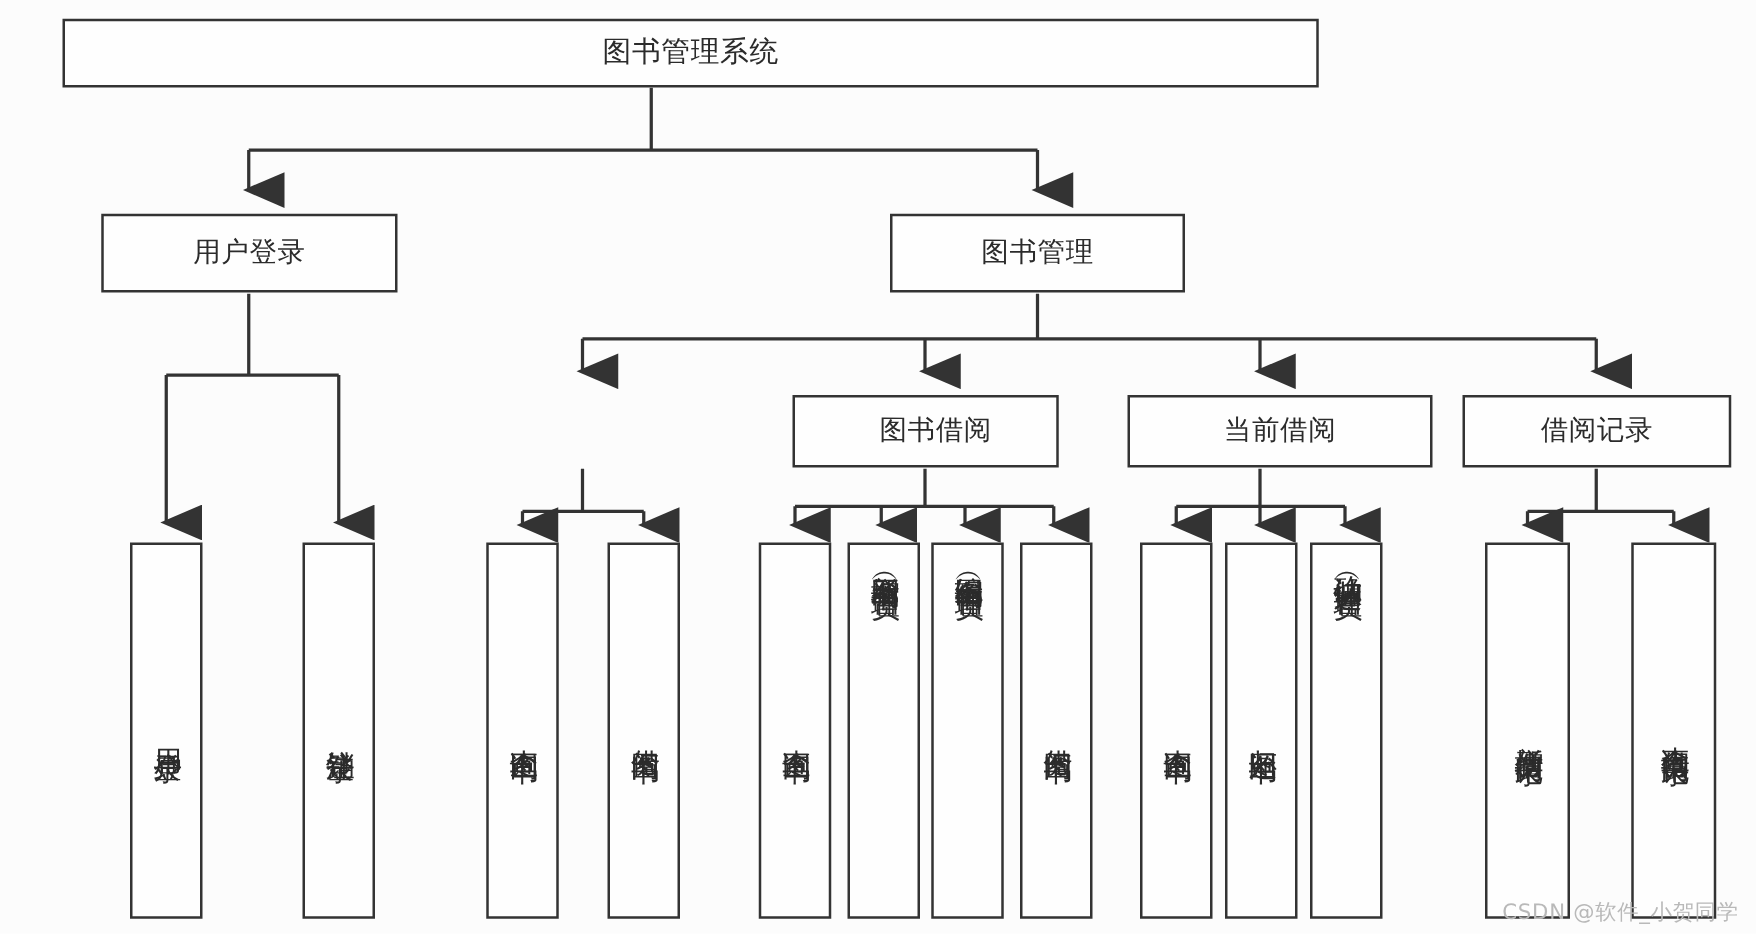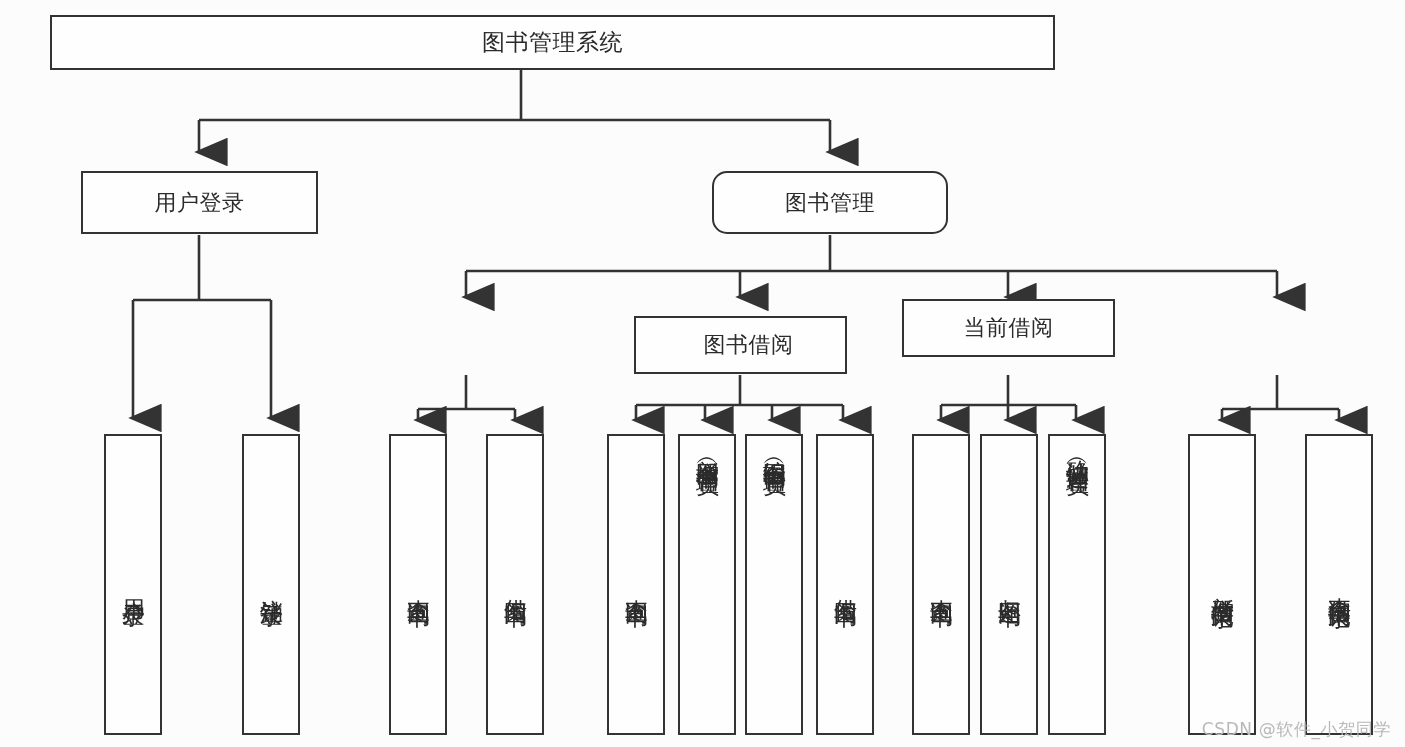--- a/index.html
+++ b/index.html
@@ -135,29 +135,32 @@
     </g>
   </svg>
 
   <div class="node root" style="left:18px; top:15px; width:1005px; height:55px;margin-left:32px;">
     <span class="label">图书管理系统</span>
   </div>
 
   <div class="node" style="left:81px; top:171px; width:237px; height:63px;">
     <span class="label">用户登录</span>
   </div>
-  <div class="node" style="left:712px; top:171px; width:236px; height:63px;border-radius:15px;">
+  <div class="node" style="left:712px; top:171px; width:236px; height:63px;">
     <span class="label">图书管理</span>
   </div>
 
   <div class="node" style="left:634px; top:316px; width:213px; height:58px;padding-left:16px;">
     <span class="label">图书借阅</span>
   </div>
-  <div class="node" style="left:902px; top:299px; width:213px; height:58px;">
+  <div class="node" style="left:902px; top:316px; width:244px; height:58px;">
     <span class="label">当前借阅</span>
+  </div>
+  <div class="node" style="left:1170px; top:316px; width:215px; height:58px;">
+    <span class="label">借阅记录</span>
   </div>
 
   <div class="node leaf centered" style="left:104px; top:434px; width:58px; height:301px;">
     <span class="label">用户登录</span>
   </div>
   <div class="node leaf centered" style="left:242px; top:434px; width:58px; height:301px;">
     <span class="label">注销登录</span>
   </div>
 
   <div class="node leaf centered" style="left:389px; top:434px; width:58px; height:301px;">

